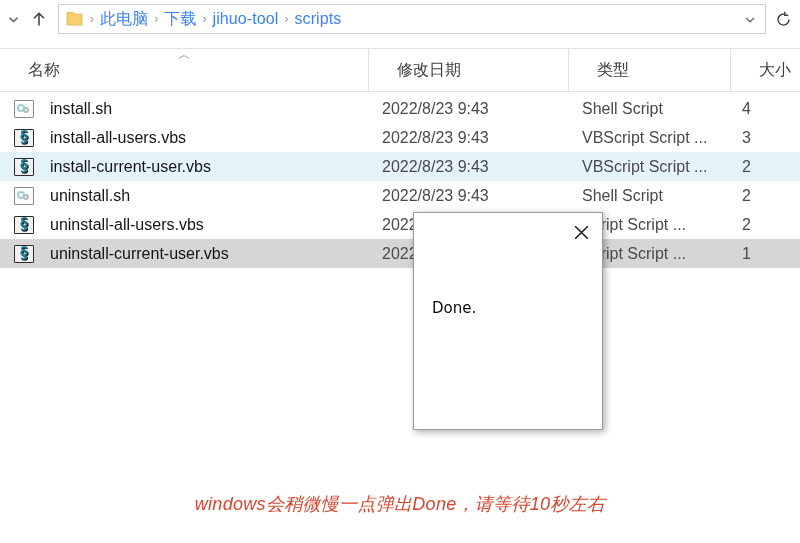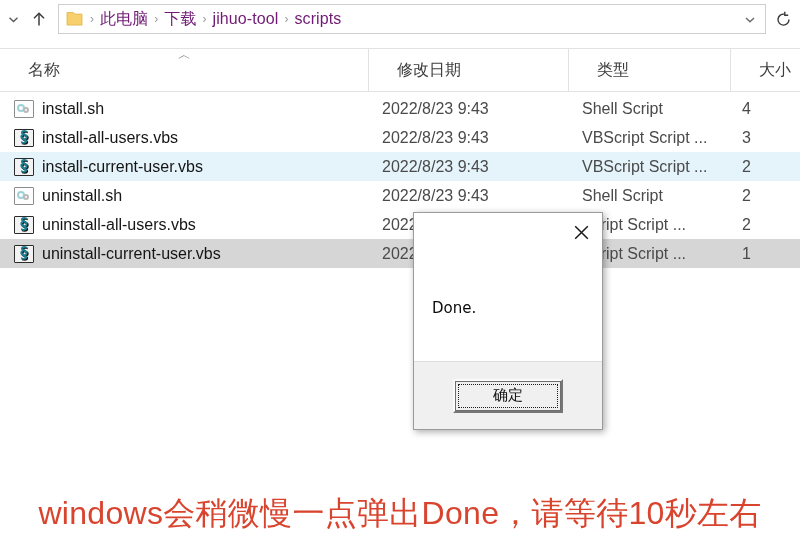--- a/index.html
+++ b/index.html
@@ -57,21 +57,21 @@
   .crumb-sep {
     color: #9a9a9a;
     font-size: 12px;
     padding: 0 6px;
     flex: none;
     line-height: 1;
     user-select: none;
   }
   .crumb-item {
     font-size: 16px;
-    color: #701a75;
+    color: #3b82f6;
     white-space: nowrap;
     flex: none;
     letter-spacing: .1px;
   }
   #crumb-dropdown {
     margin-left: auto;
     margin-right: 8px;
     color: #6d6d6d;
     flex: none;
     display: flex;
@@ -134,21 +134,21 @@
     box-sizing: border-box;
   }
   .frow.selected      { background: #e5f3fb; }
   .frow.selected-gray { background: #d6d6d6; }
 
   .fcell-name {
     position: absolute;
     left: 14px;
     display: flex;
     align-items: center;
-    gap: 8px;
+    gap: 16px;
     font-size: 16px;
     color: #151515;
     white-space: nowrap;
   }
   .fcell-date {
     position: absolute;
     left: 382px;
     font-size: 16px;
     color: #4a4a4a;
     white-space: nowrap;
@@ -301,24 +301,25 @@
     color: #0d0d0d;
   }
 
   
   #annotation {
     position: absolute;
     left: 0;
     top: 492px;
     width: 800px;
     text-align: center;
-    font-size: 32px;
+    font-size: 18px;
     color: #d9442e;
     letter-spacing: .3px;
     white-space: nowrap;
+    font-style: italic;
   }
 </style>
 </head>
 <body>
 
 <div id="addressbar">
 
   <div class="nav-btn">
     <svg width="13" height="13" viewBox="0 0 13 13">
       <path d="M2.5 4.8 L6.5 8.6 L10.5 4.8" fill="none" stroke="#5a5a5a" stroke-width="1.4"></path>
@@ -464,22 +465,15 @@
       <svg width="19" height="19" viewBox="0 0 19 19">
         <path d="M3.2 3.2 L15.8 15.8 M15.8 3.2 L3.2 15.8" fill="none" stroke="#1a1a1a" stroke-width="1.5"></path>
       </svg>
     </div>
   </div>
 
   <div id="dialog-body">
     <div id="dialog-message">Done.</div>
   </div>
 
-  <div id="dialog-footer">
-    <div id="dialog-ok">
-      <div id="dialog-ok-focus">
-        <span id="dialog-ok-label">确定</span>
-      </div>
-    </div>
-  </div>
 </div>
 
 <div id="annotation" style="color: rgb(217, 68, 46);">windows会稍微慢一点弹出Done，请等待10秒左右</div>
 
 </body></html>

